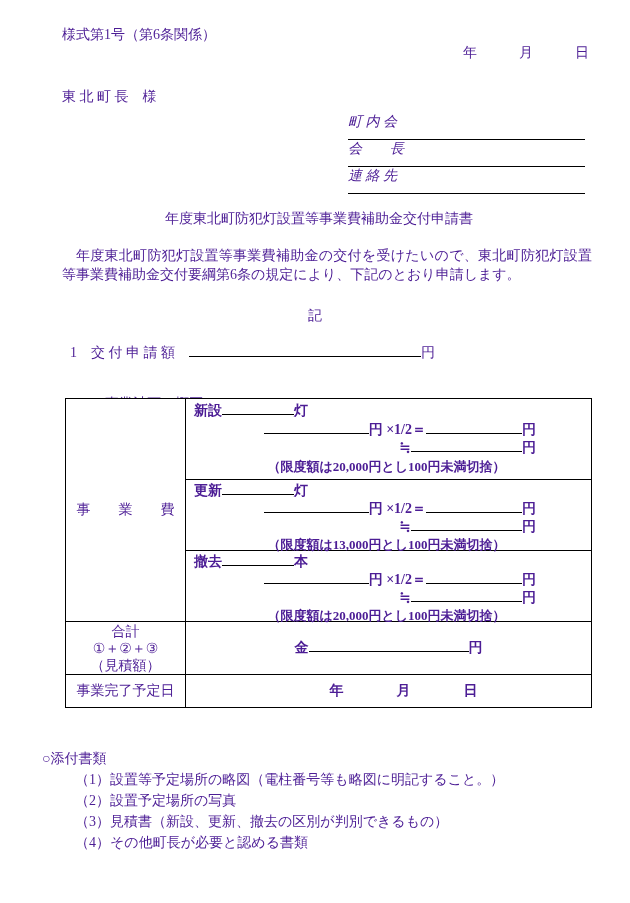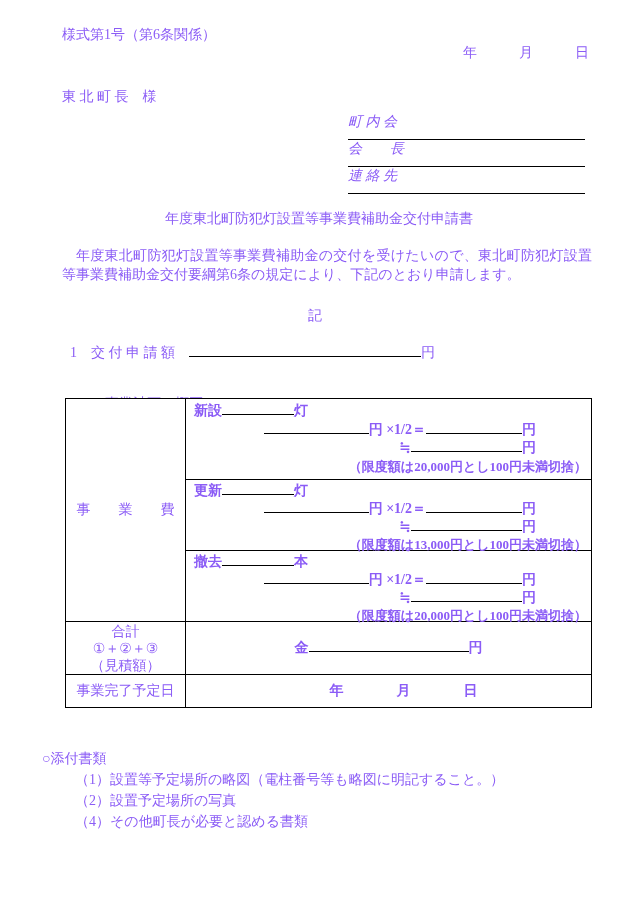--- a/index.html
+++ b/index.html
@@ -2,21 +2,21 @@
 <html><head>
 <meta charset="utf-8">
 <style>
   * { margin:0; padding:0; box-sizing:border-box; }
   html,body { background:#e8e8e8; }
   .page {
     position:relative;
     width:630px; height:903px;
     margin:0 auto;
     background:#ffffff;
-    color:#8b5cf6;
+    color:#4c1d95;
     font-family:"Liberation Serif","DejaVu Serif",serif;
     font-size:14px;
     overflow:hidden;
   }
   .abs { position:absolute; }
 
   
   .bl { display:inline-block; border-bottom:1px solid #000; height:12px; }
   .w72{width:72px;} .w105{width:105px;} .w96{width:96px;} .w111{width:111px;}
   .w160{width:160px;} .w232{width:232px;}
@@ -44,21 +44,21 @@
   .tleft { width:120px; flex:none; border-right:1px solid #000;
            display:flex; flex-direction:column; align-items:center; justify-content:center;
            text-align:center; white-space:pre; }
   .tright { flex:1; min-width:0;font-weight:bold; }
 
   .exp-block { display:flex; flex-direction:column; justify-content:space-evenly; height:80px; padding:2px 0; }
   .exp-block.bt { border-top:1px solid #000; height:71px; }
   .exp-line { display:flex; align-items:baseline; white-space:pre; }
   .l1 { padding-left:8px; }
   .l2, .l3 { justify-content:flex-end; padding-right:55px; }
-  .l4 { display:block; text-align:right; padding-right:4px; font-size:13px; }
+  .l4 { display:block; text-align:center; padding-right:4px; font-size:13px; }
 
   .row-total { height:53px; }
   .row-total .tleft { line-height:17px;font-family:Liberation Serif, serif; }
   .row-total .tright { display:flex; align-items:center; justify-content:center; }
   .total-val { display:flex; align-items:baseline; white-space:pre; }
 
   .row-完了 { height:33px; }
   .row-完了 .tright { display:flex; align-items:center; justify-content:center; gap:53px; padding-left:30px; }
 
   .row-contr { height:32px; }
@@ -210,17 +210,18 @@
     </div>
 
 
   </div>
 
   <div class="abs attach">
     <div>○添付書類</div>
     <ul>
       <li>（1）設置等予定場所の略図（電柱番号等も略図に明記すること。）</li>
       <li>（2）設置予定場所の写真</li>
+      <li>（3）見積書（新設、更新、撤去の区別が判別できるもの）</li>
       <li>（4）その他町長が必要と認める書類</li>
     </ul>
   </div>
 
 </div>
 
 </body></html>

